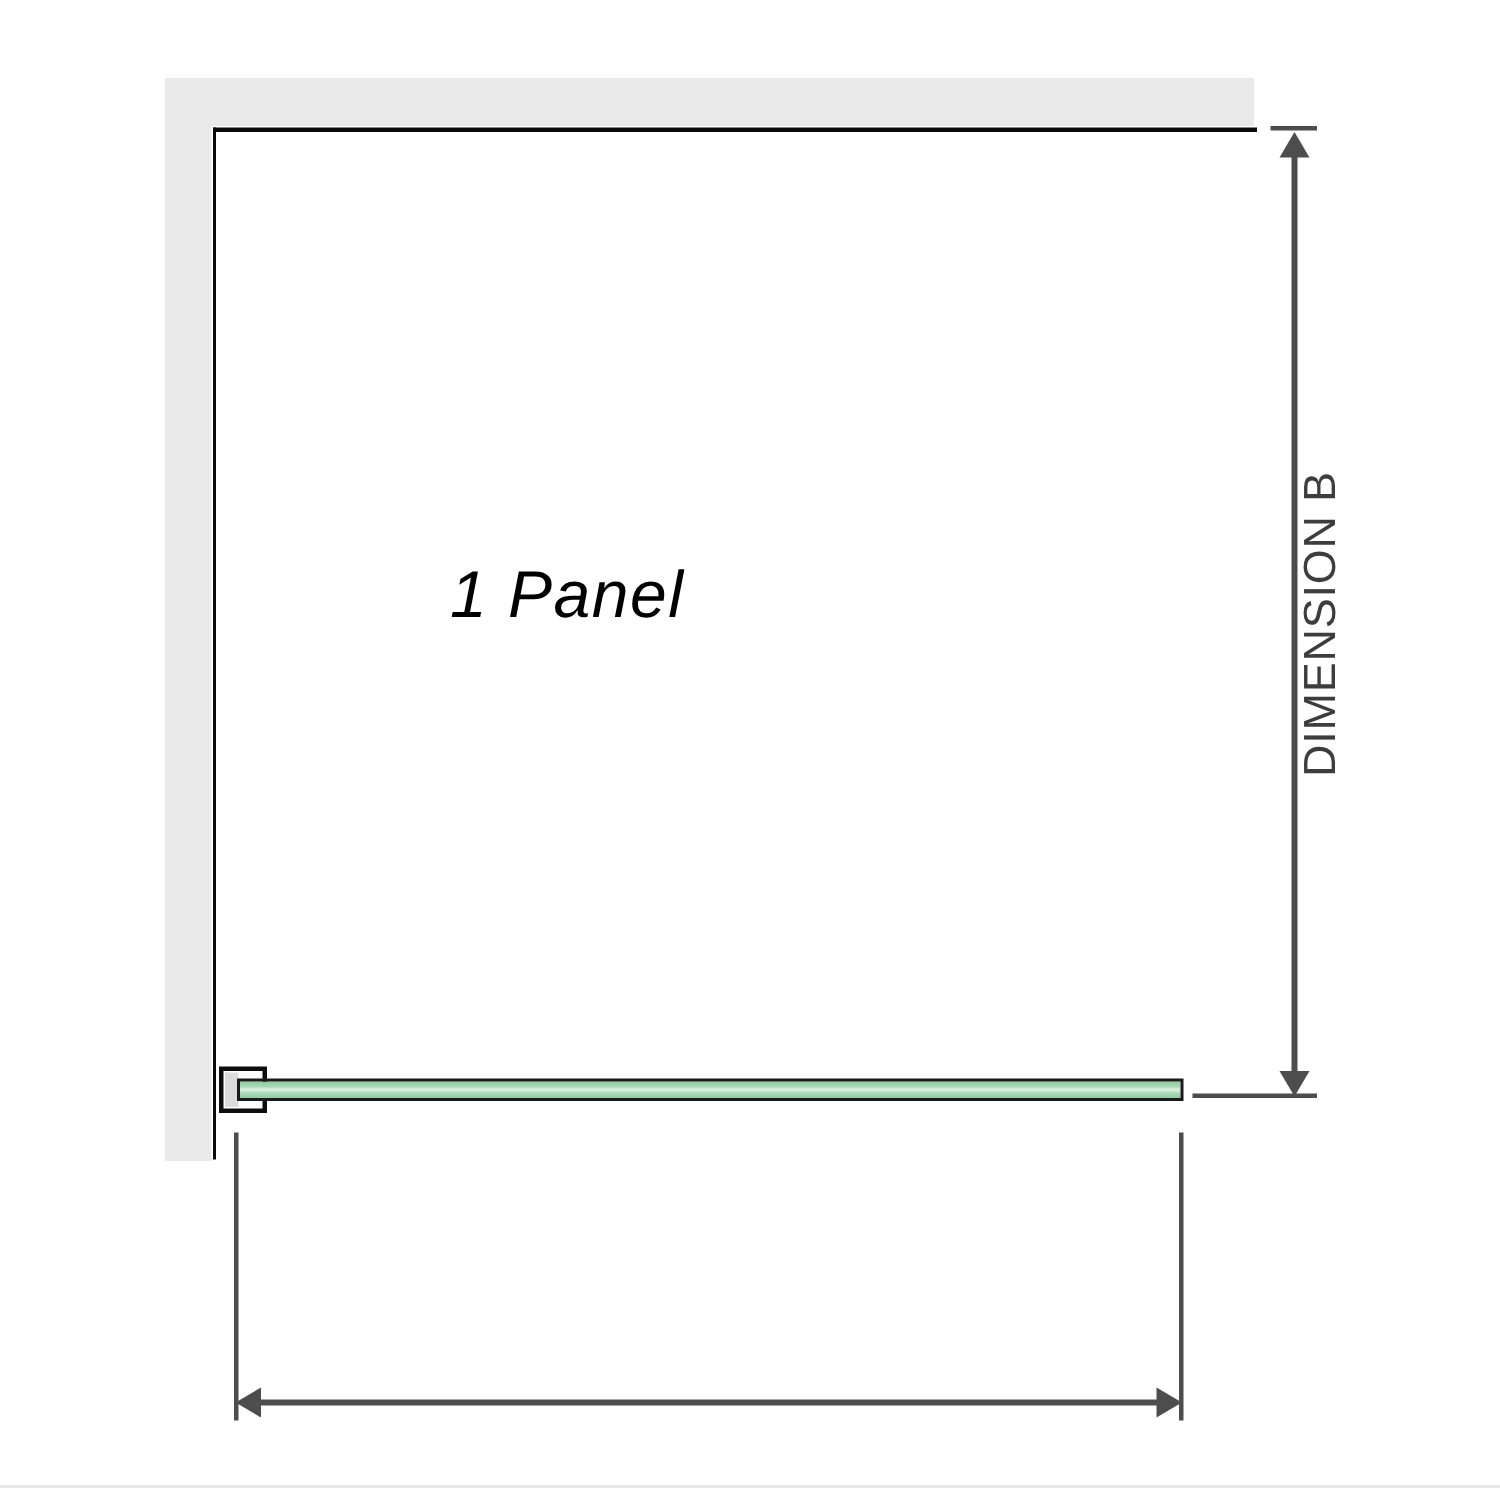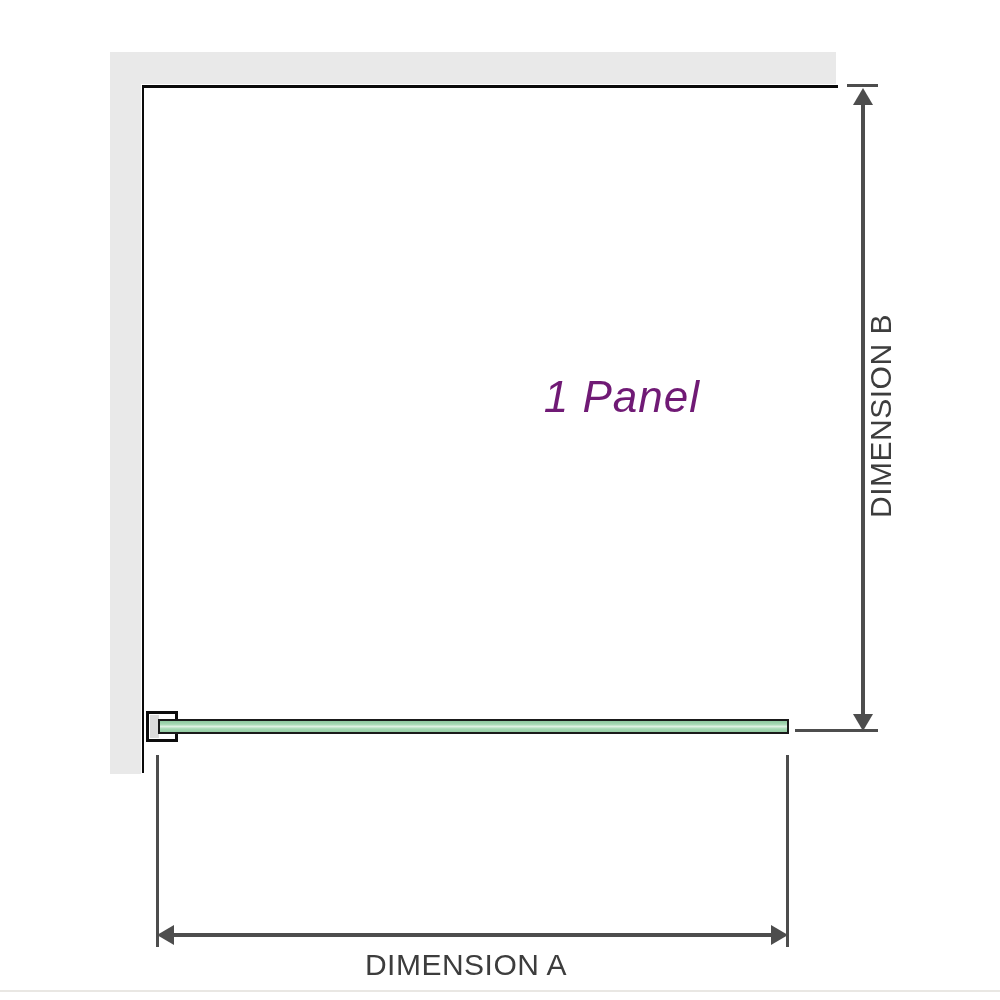--- a/index.html
+++ b/index.html
@@ -107,26 +107,26 @@
     border-left: 17px solid #4d4d4d;
   }
   .dima-label {
     left: 316px; top: 948px; width: 300px;
     text-align: center;
   }
 
   
   .panel-label {
     left: 300px; top: 372px; width: 400px;
-    text-align: right;
+    text-align: left;
     font-size: 44px;
     font-style: italic;
     font-weight: 400;
     letter-spacing: 1px;
-    color: #701a75;
+    color: #000000;
   }
 
   
   .bottom-divider {
     left: 0; top: 990px; width: 1000px; height: 2px;
     background: #e9e7e3;
   }
 </style>
 </head>
 <body>
@@ -149,19 +149,18 @@
   <div class="abs dimline dimb-line"></div>
   <div class="abs dimb-arrow-up"></div>
   <div class="abs dimb-arrow-down"></div>
   <div class="abs dim-text dimb-label">DIMENSION B</div>
 
   <div class="abs dimline dima-ext-left"></div>
   <div class="abs dimline dima-ext-right"></div>
   <div class="abs dimline dima-line"></div>
   <div class="abs dima-arrow-left"></div>
   <div class="abs dima-arrow-right"></div>
-  <div class="abs dim-text dima-label">DIMENSION A</div>
 
   <div class="abs panel-label">1 Panel</div>
 
   <div class="abs bottom-divider"></div>
 
 </div>
 
 </body></html>

